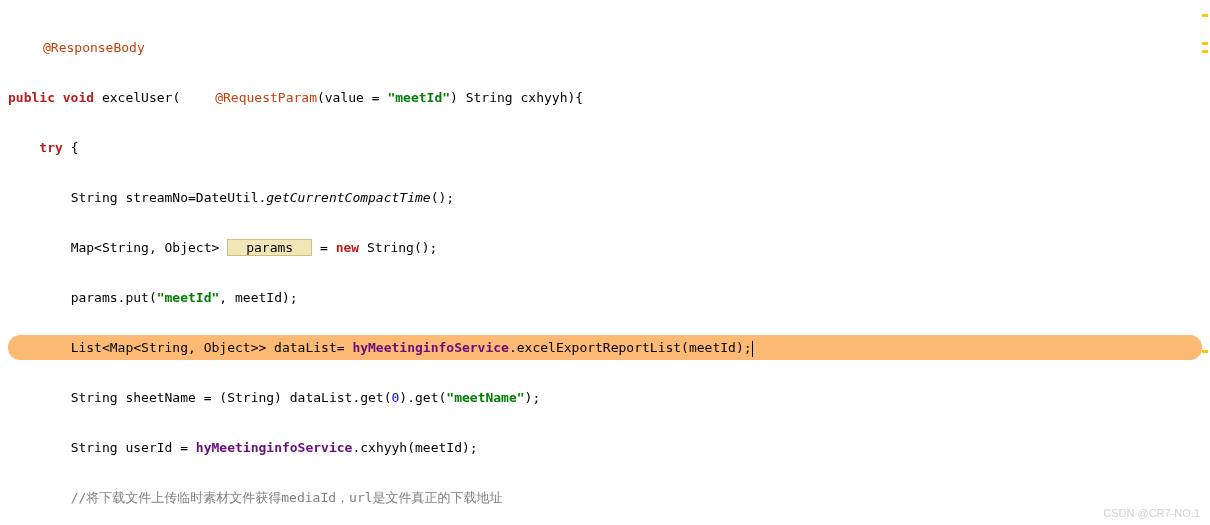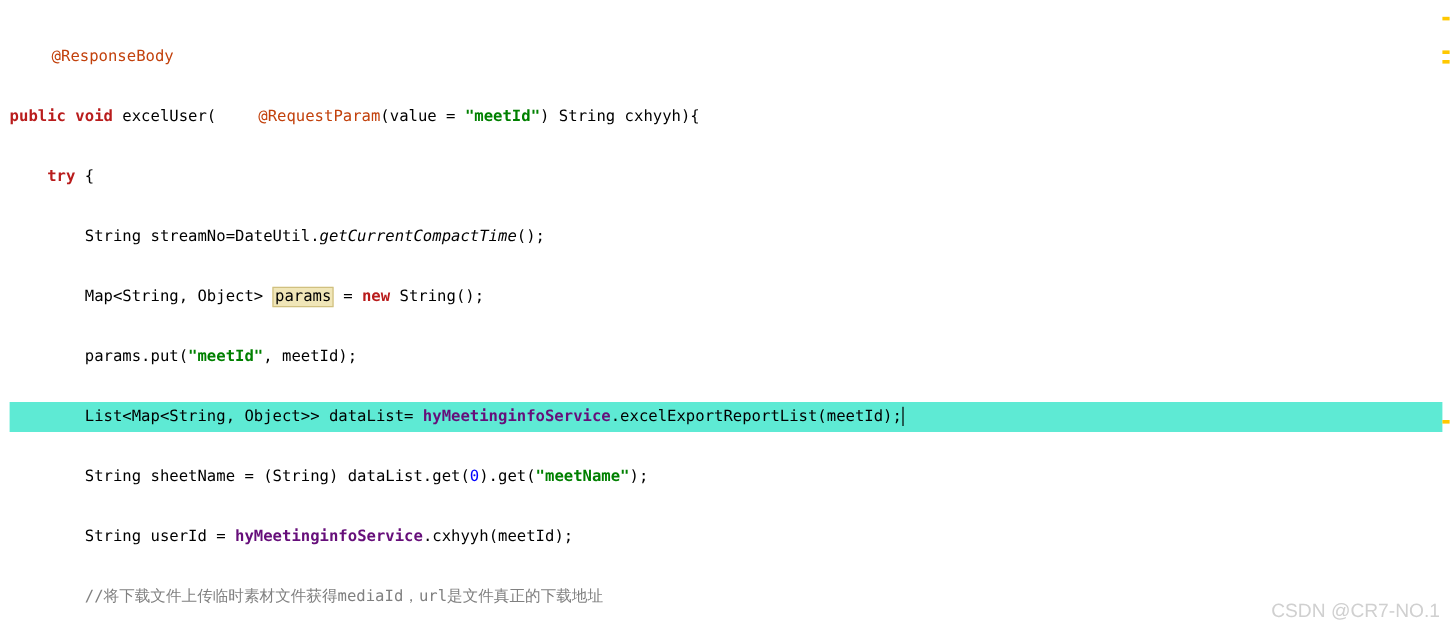--- a/index.html
+++ b/index.html
@@ -12,42 +12,42 @@
       overflow: hidden;
       position: relative;
     }
     .editor {
       padding: 10px 8px;
       line-height: 25px;
       white-space: pre;
       position: relative;
     }
     .line { display: block; min-height: 25px; }
-    .line.highlighted { background: #5eead4; }
+    .line.highlighted { background: #fdba74; border-radius: 12px; }
     .annotation { color: #c2410c; margin-left: 35px; }
     .keyword { color: #b91c1c; font-weight: bold; }
     .static-italic { font-style: italic; color: #000000; }
     .string { color: #008000; font-weight: bold; }
     .service { color: #660e7a; font-weight: bold; }
     .number { color: #0000ff; }
     .comment { color: #808080; }
-    .warn-box { background: #f0e6b8; border: 1px solid #d0c080; padding: 0 1px; }
+    .warn-box { background: #f0e6b8; border: 1px solid #d0c080; padding: 0 18px; }
     .caret { border-left: 1px solid #000; height: 16px; display: inline-block; vertical-align: middle; }
     .gutter-warn {
       position: absolute;
       right: 2px;
       width: 6px;
       height: 3px;
       background: #ffc800;
     }
     .watermark {
       position: absolute;
       right: 10px;
       bottom: 6px;
-      font-size: 16px;
+      font-size: 11px;
       color: #d0d0d0;
       font-family: sans-serif;
     }
     .c { color: #000; }
   </style>
 </head>
 <body>
 
 <div class="editor">
 <span class="line"><span class="annotation">@ResponseBody</span></span>

